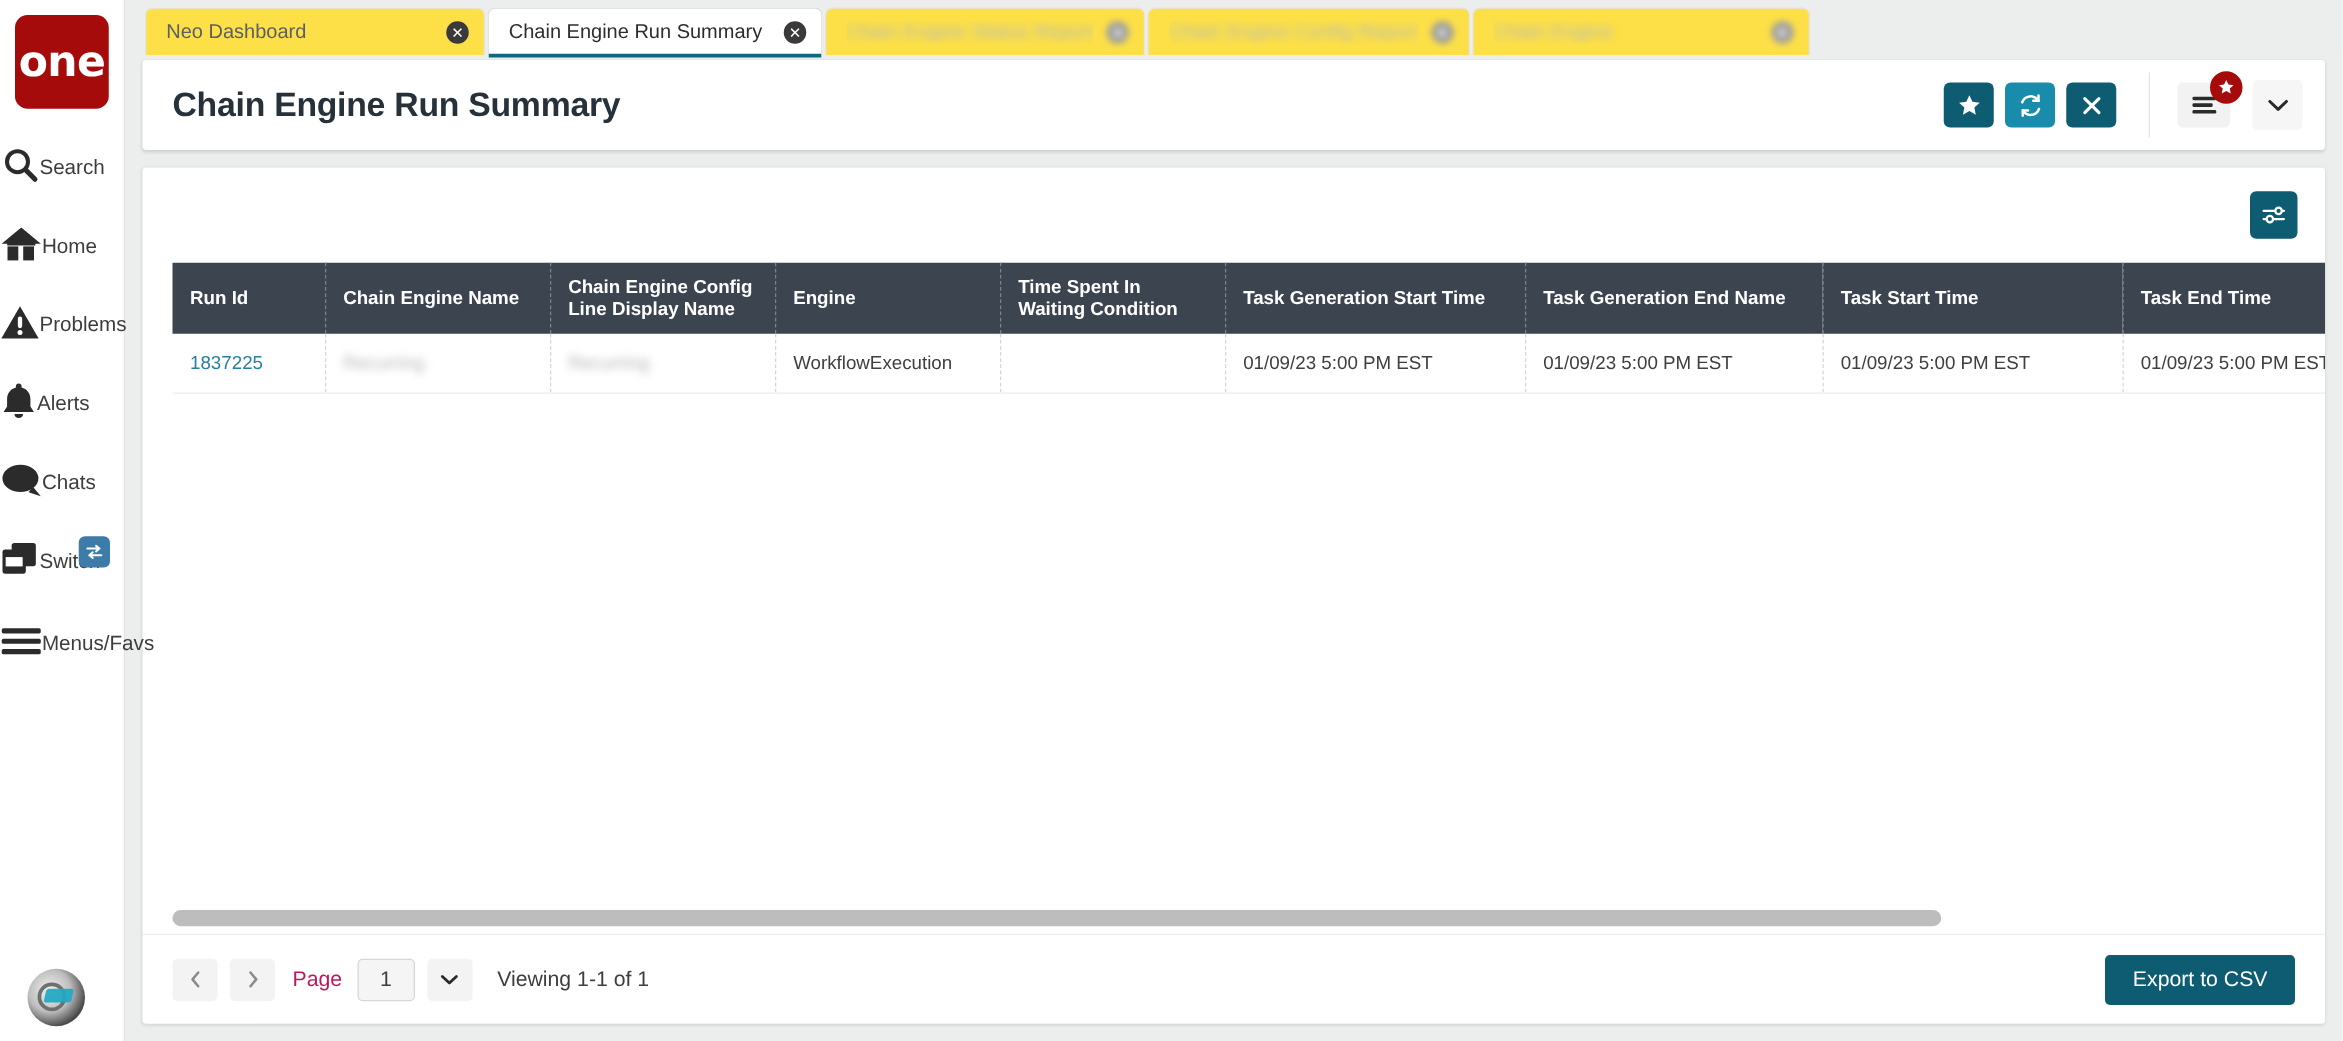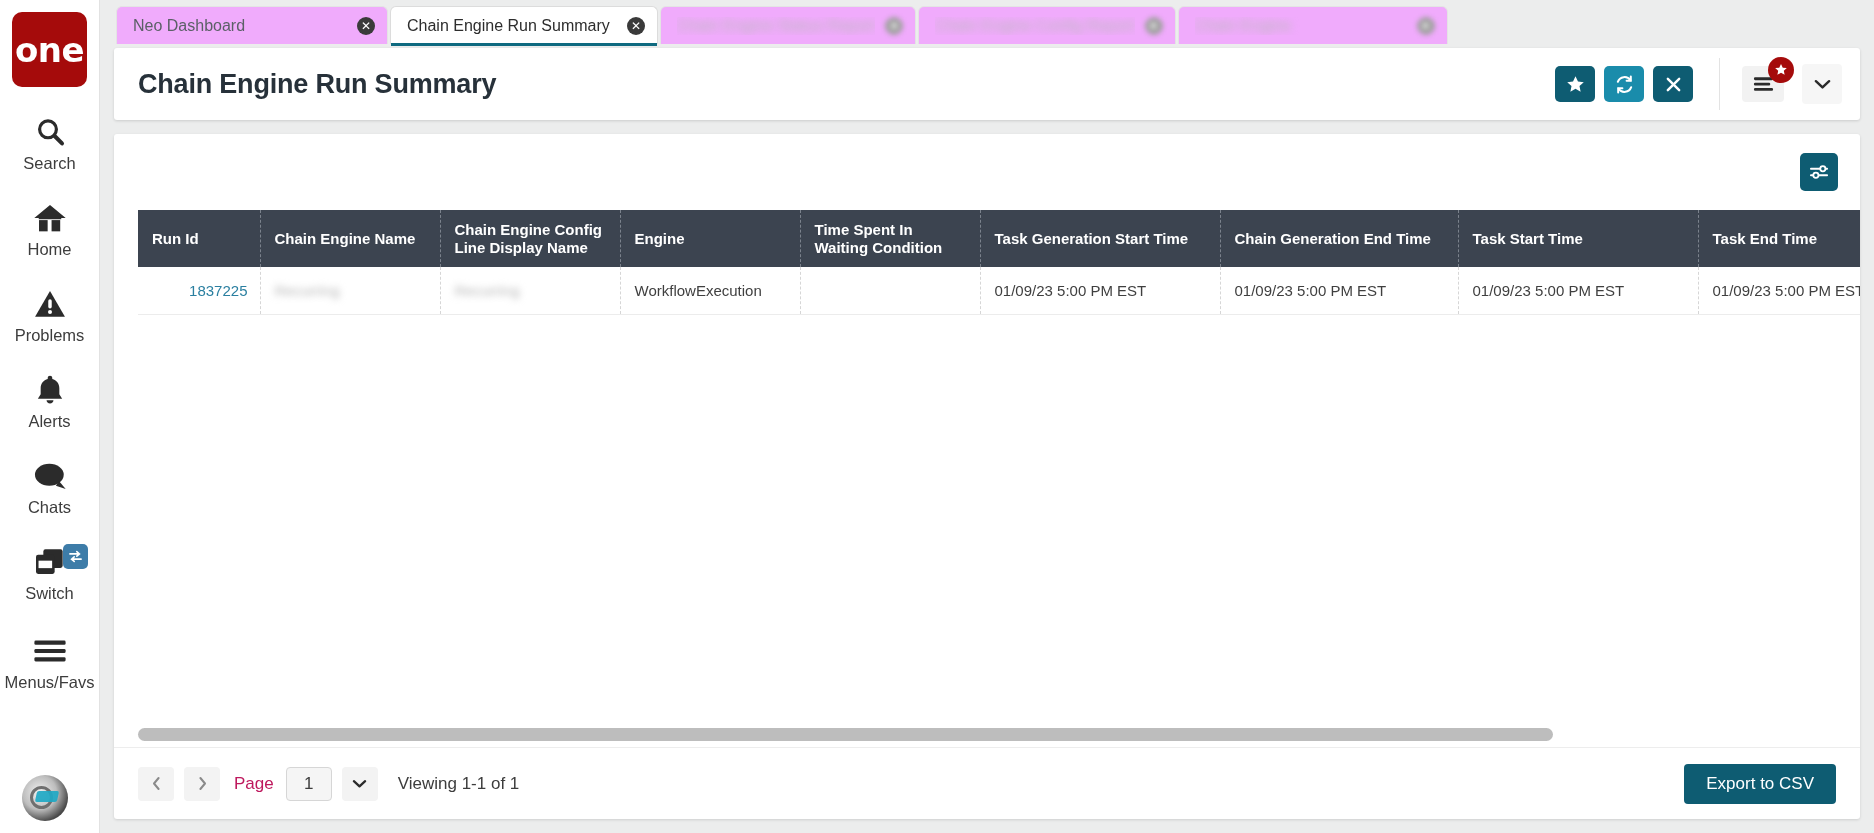--- a/index.html
+++ b/index.html
@@ -46,21 +46,21 @@
     letter-spacing: -0.5px;
     font-family: "DejaVu Sans", sans-serif;
     font-weight: 700;
     line-height: 1;
     cursor: pointer;
   }
   .rail-item {
     width: 100px;
     margin-top: 27px;
     display: flex;
-    flex-direction: column;
+    flex-direction: row;
     align-items: center;
     cursor: pointer;
     position: relative;
   }
   .rail-item .ico { height: 36px; display:flex; align-items:center; justify-content:center; }
   .rail-item .lbl {
     margin-top: 4px;
     font-size: 16.5px;
     color: #3d3d3d;
     font-family: "Liberation Sans", sans-serif;
@@ -124,21 +124,21 @@
     flex: 0 0 44px;
     background: #eceded;
     display: flex;
     align-items: flex-end;
     padding-left: 16px;
     position: relative;
   }
   .tab {
     height: 38px;
     min-width: 260px;
-    background: #f0abfc;
+    background: #fde047;
     border-radius: 6px 6px 0 0;
     display: flex;
     align-items: center;
     padding: 0 12px 0 16px;
     margin-right: 2px;
     font-size: 16px;
     color: #5b6067;
     cursor: pointer;
     position: relative;
     border: 1px solid #e4e4e4;
@@ -333,21 +333,21 @@
     padding: 12px 12px 12px 14px;
     height: 47px;
     border-right: 1px dashed #d6d6d6;
     border-bottom: 1px solid #ececec;
     vertical-align: middle;
     font-family: "Liberation Sans", sans-serif;
     white-space: nowrap;
     overflow: hidden;
   }
   table.grid tbody td:last-child { border-right: none; }
-  td.runid { text-align: right; padding-right: 24px; }
+  td.runid { text-align: left; padding-right: 24px; }
   td.runid a { color: #2a7fa0; text-decoration: none; cursor: pointer; }
   .blurcell { color: #b6b6b6; filter: blur(3.6px); display:inline-block; }
 
   .hscroll-outer {
     padding: 0 24px 0 24px;
     height: 26px;
     flex: 0 0 26px;
     display: flex;
     align-items: center;
   }
@@ -629,21 +629,21 @@
               <col style="width:240px">
           </colgroup>
           <thead>
             <tr>
               <th>Run Id</th>
               <th>Chain Engine Name</th>
               <th>Chain Engine Config Line Display Name</th>
               <th>Engine</th>
               <th>Time Spent In Waiting Condition</th>
               <th>Task Generation Start Time</th>
-              <th>Chain Generation End Time</th>
+              <th>Task Generation End Name</th>
               <th>Task Start Time</th>
               <th>Task End Time</th>
             </tr>
           </thead>
           <tbody>
             <tr>
               <td class="runid">
                 <a>1837225</a>
               </td>
               <td>

